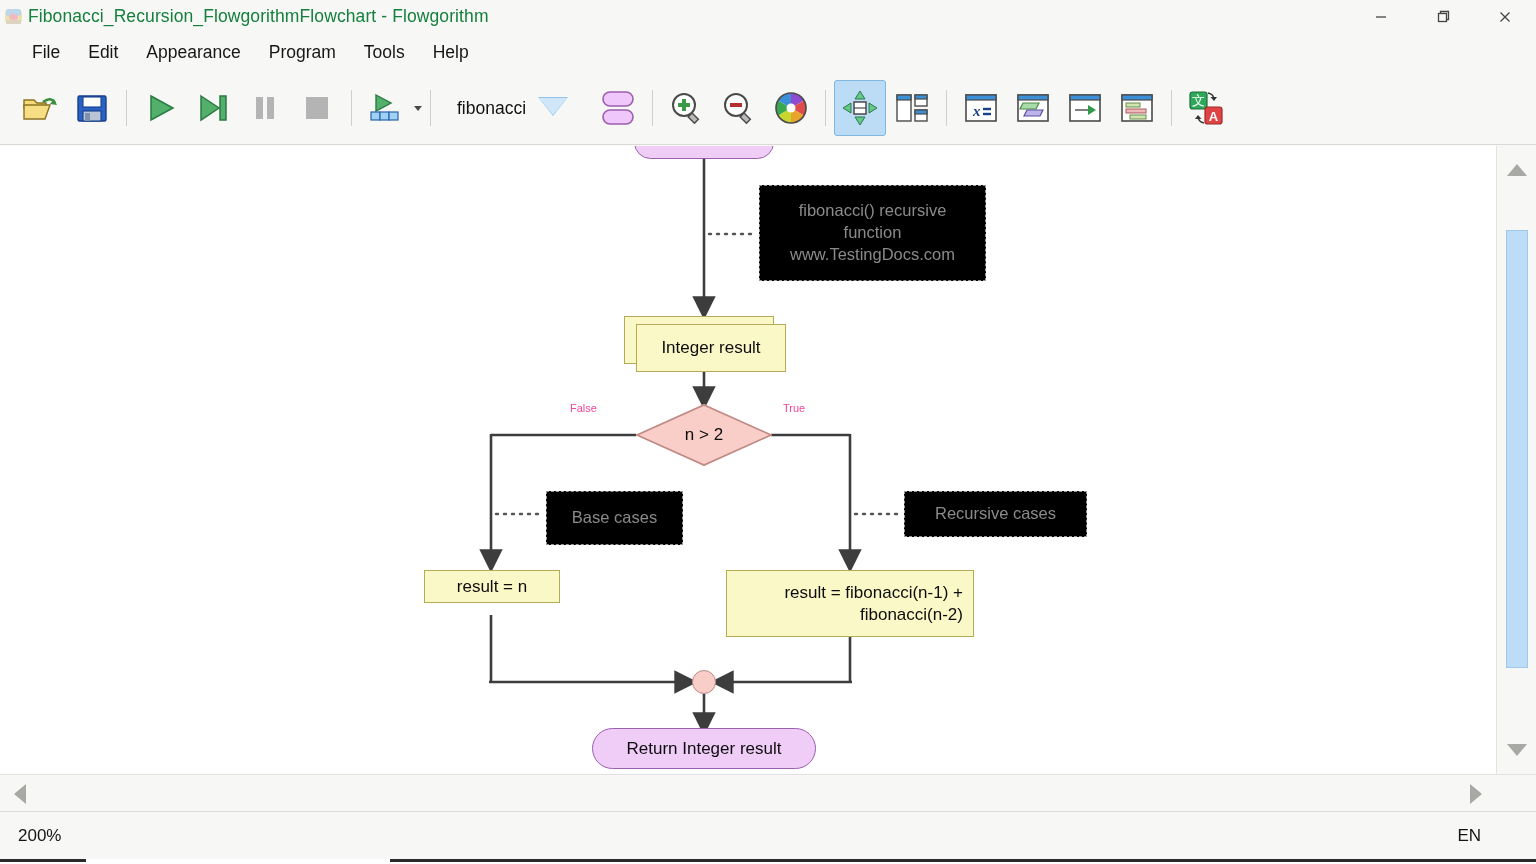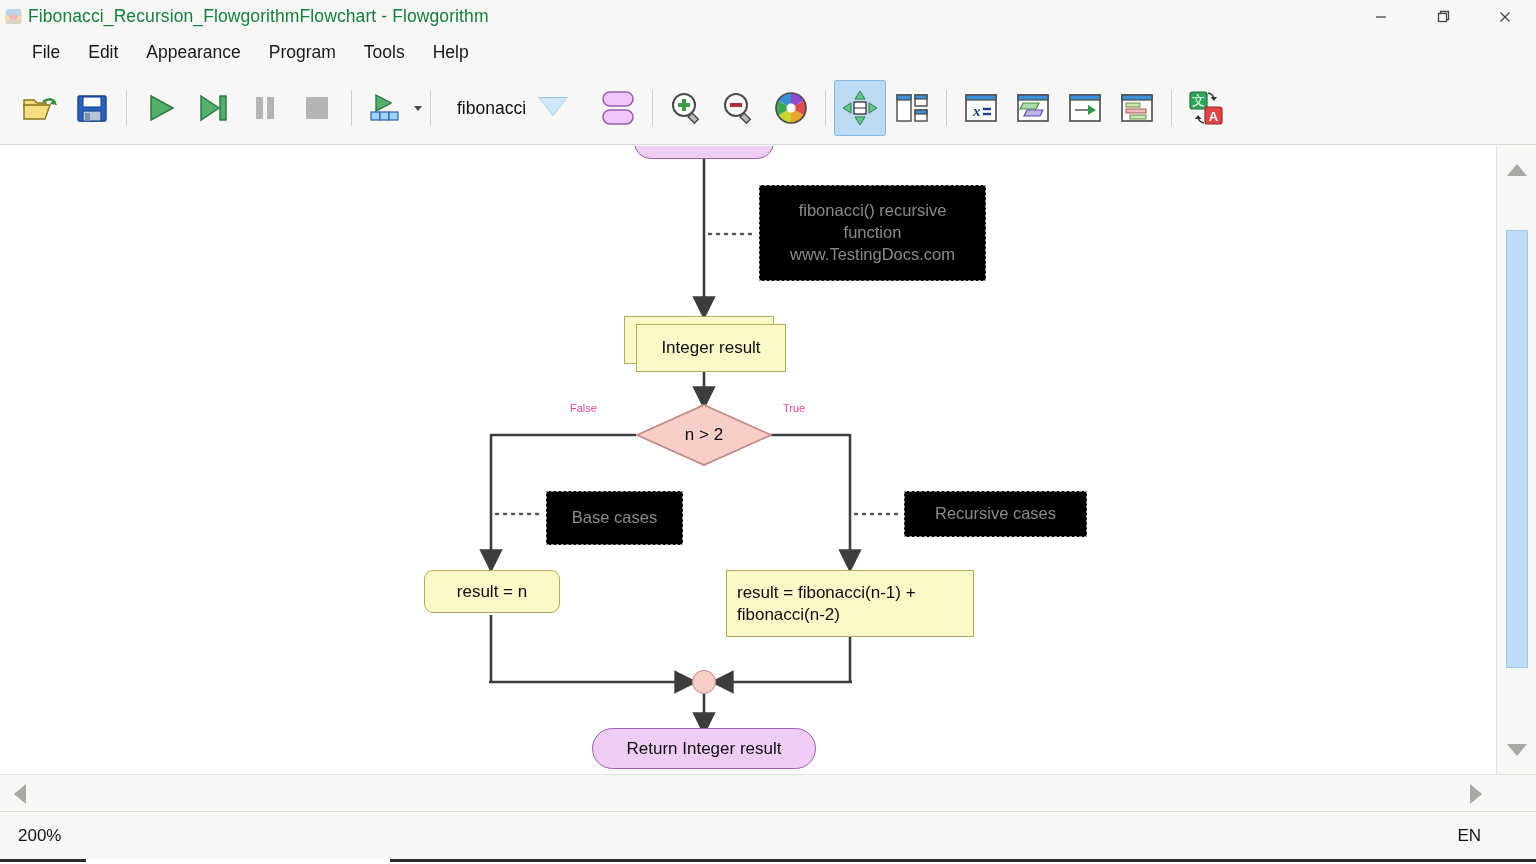--- a/index.html
+++ b/index.html
@@ -98,21 +98,21 @@
     background: #f7f7f5; display: flex; align-items: center;
   }
   .status-zoom { font-size: 17px; color: #141414; margin-left: 18px; }
   .status-lang { position: absolute; right: 55px; font-size: 17px; color: #141414; }
   .taskstrip { position:absolute; left:0; top:859px; width:1536px; height:5px; background:#ffffff; }
   .taskstrip .seg1 { position:absolute; left:0; top:0; width:86px; height:3px; background:#2b2b2b;}
   .taskstrip .seg2 { position:absolute; left:390px; top:0; width:1146px; height:3px; background:#2b2b2b;}
 
   
   .node { position: absolute; }
-  .node-text { font-size: 17px; color: #0d0d0d; text-align: left; line-height: 1.28; }
+  .node-text { font-size: 17px; color: #0d0d0d; text-align: right; line-height: 1.28; }
 
   .purple-top {
     left: 634px; top: 120px; width: 140px; height: 33px;
     background: #efcdf7; border: 1.6px solid #9a5fae; border-radius: 17px;
   }
   .declare-outer {
     left: 624px; top: 316px; width: 160px; height: 56px;
     background: #fbf8c8; border: 1.4px solid #b3ab56;
   }
   .declare-inner {
@@ -127,21 +127,21 @@
     clip-path: polygon(50% 0%, 100% 50%, 50% 100%, 0% 50%);
     display: flex; align-items: center; justify-content: center;
   }
   .diamond-border {
     position:absolute; left:0; top:0; width:136px;height:62px;
   }
   .assign {
     background: #fbf8c8; border: 1.4px solid #b3ab56;
     display: flex; align-items: center; justify-content: center;
   }
-  .assign-left { left: 424px; top: 570px; width: 136px; height: 43px; border-radius: 9px; }
+  .assign-left { left: 424px; top: 570px; width: 136px; height: 33px; }
   .assign-right { left: 726px; top: 570px; width: 248px; height: 67px; }
   .merge-dot {
     left: 692px; top: 670px; width: 24px; height: 24px;
     background: #f9cec9; border: 1.6px solid #b88986; border-radius: 50%;
   }
   .return-node {
     left: 592px; top: 728px; width: 224px; height: 41px;
     background: #efcdf7; border: 1.6px solid #9a5fae; border-radius: 21px;
     display: flex; align-items: center; justify-content: center;
   }

